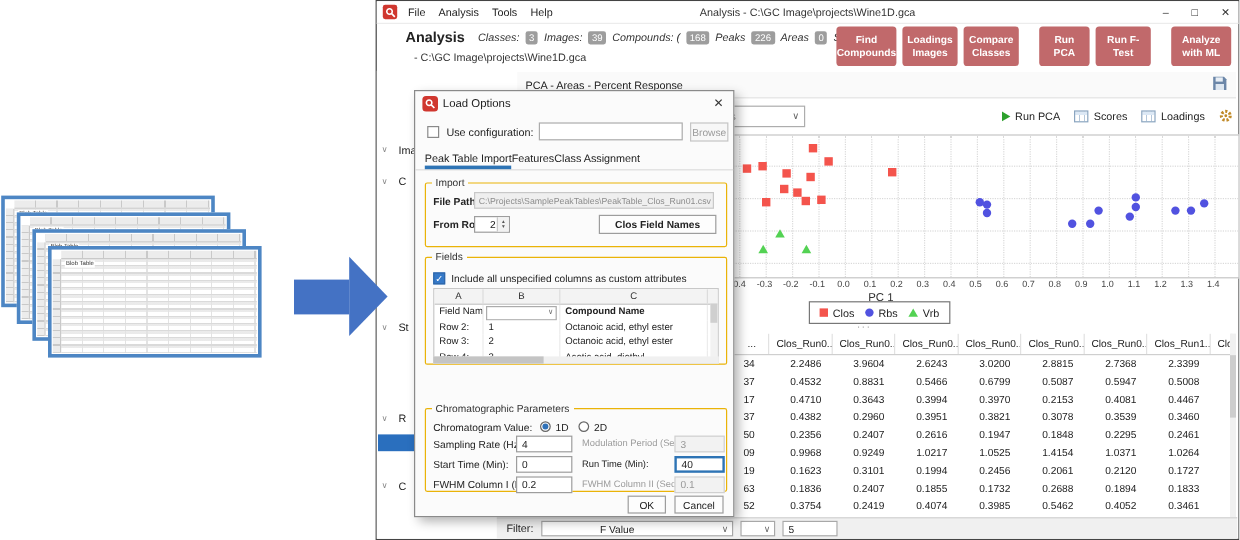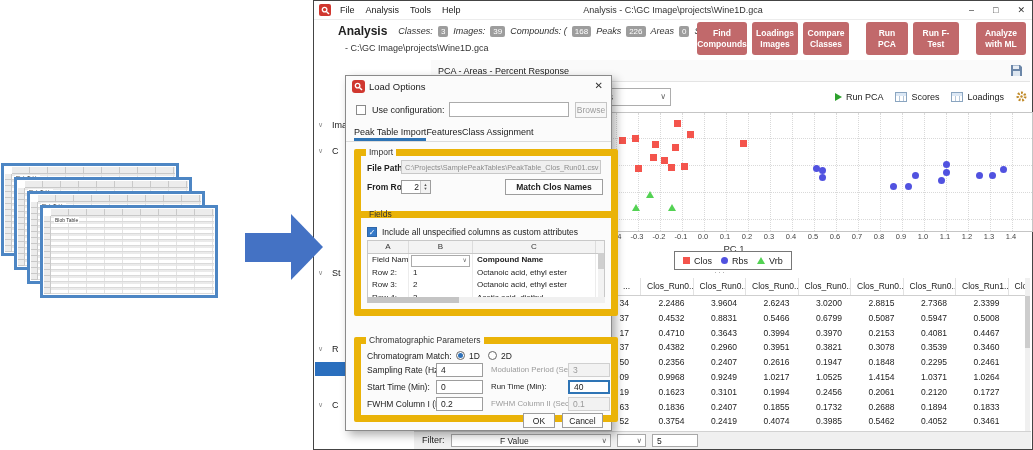--- a/index.html
+++ b/index.html
@@ -112,21 +112,21 @@
     display:flex;align-items:center;justify-content:center;}
   .cb{position:absolute;width:10px;height:10px;background:#fff;border:1px solid #8a8a8a;box-sizing:border-box;}
   .cb.checked{background:#3579c8;border-color:#2f66a8;color:#fff;font-size:8px;line-height:9px;text-align:center;}
   #cfg-cb{left:10px;top:29px;} #cfg-label{position:absolute;left:26px;top:29px;font-size:9px;}
   #cfg-input{position:absolute;left:103px;top:26px;width:120px;height:15px;background:#fff;border:1px solid #ababab;box-sizing:border-box;}
   #browse-btn{position:absolute;left:229px;top:26px;width:32px;height:16px;background:#f7f7f7;border:1px solid #c5c5c5;
     box-sizing:border-box;font-size:8.5px;color:#9b9b9b;text-align:center;padding-top:2px;}
   #tabs{position:absolute;left:0;top:47px;width:100%;height:19px;border-bottom:1px solid #dcdcdc;display:flex;padding-left:8px;box-sizing:border-box;}
   .tab{font-size:9px;padding-top:4px;color:#222;cursor:pointer;}
   .tab.sel{border-bottom:3px solid #2e74b5;padding-bottom:1px;}
-  fieldset.grp{position:absolute;border:7px solid #eab308;border-radius:2px;margin:0;padding:0;}
+  fieldset.grp{position:absolute;border:1px solid #eab308;border-radius:2px;margin:0;padding:0;}
   fieldset.grp legend{font-size:8.5px;color:#333;margin-left:5px;padding:0 3px;}
   #grp-import{left:8px;top:71px;width:250px;height:57px;}
   #grp-fields{left:8px;top:133px;width:250px;height:93px;}
   #grp-units{left:8px;top:229px;width:250px;height:27px;}
   #grp-chrom{left:8px;top:259px;width:250px;height:73px;}
   .flabel{position:absolute;font-size:8.5px;color:#222;font-weight:bold;white-space:nowrap;}
   .flabel.norm{font-weight:normal;}
   .flabel.dis{color:#9b9b9b;font-weight:normal;}
   #fp-value{position:absolute;left:40px;top:3px;width:200px;height:14px;background:#efefef;border:1px solid #c8c8c8;box-sizing:border-box;
     font-size:7.3px;color:#8c8c8c;white-space:nowrap;overflow:hidden;padding:2px 0 0 3px;}
@@ -547,21 +547,21 @@
       <span class="flabel" style="left:6px;top:6px">File Path:</span>
       <span id="fp-value">C:\Projects\SamplePeakTables\PeakTable_Clos_Run01.csv</span>
       <span class="flabel" style="left:6px;top:25px">From Row:</span>
       <span id="fromrow-spin">
         <span id="fromrow-val">2</span>
         <span class="spin-col">
             <span>▲</span>
             <span>▼</span>
           </span>
       </span>
-      <span id="match-btn">Match Clos Names</span>
+      <span id="match-btn">Clos Field Names</span>
     </fieldset>
 
     <fieldset id="grp-fields" class="grp">
       <legend>Fields</legend>
       <span id="inc-cb" class="cb checked">✓</span>
       <span id="inc-label">Include all unspecified columns as custom attributes</span>
       <div id="fgrid">
           <div class="fg-hdr">
             <div class="fg-hc" style="width: 41px;">A</div>
             <div class="fg-hc" style="width: 64px;">B</div>
@@ -596,21 +596,21 @@
           </div>
         </div>
       <div id="fgrid-hsb">
           <div class="hthumb"></div>
         </div>
     </fieldset>
 
 
     <fieldset id="grp-chrom" class="grp">
       <legend>Chromatographic Parameters</legend>
-      <span class="flabel norm" style="left:6px;top:6px">Chromatogram Match:</span>
+      <span class="flabel norm" style="left:6px;top:6px">Chromatogram Value:</span>
       <span class="radio sel" style="left:95px;top:6px"></span>
       <span class="flabel norm" style="left:108px;top:6px">1D</span>
       <span class="radio" style="left:127px;top:6px"></span>
       <span class="flabel norm" style="left:140px;top:6px">2D</span>
       <div id="chrom-rows" style="position:absolute;left:0;top:18px;width:100%;height:52px">
           <div class="chrom-row" style="top: 0px;">
             <span class="flabel norm" style="left: 6px; top: 2px;">Sampling Rate (Hz):</span>
             <span class="ipt" style="left: 75px; top: 0px; width: 47px;">4</span>
             <span class="flabel dis" style="left: 130px; top: 2px; font-size: 7.8px;">Modulation Period (Sec):</span>
             <span class="ipt dis" style="left: 207px; top: 0px; width: 42px;">3</span>

